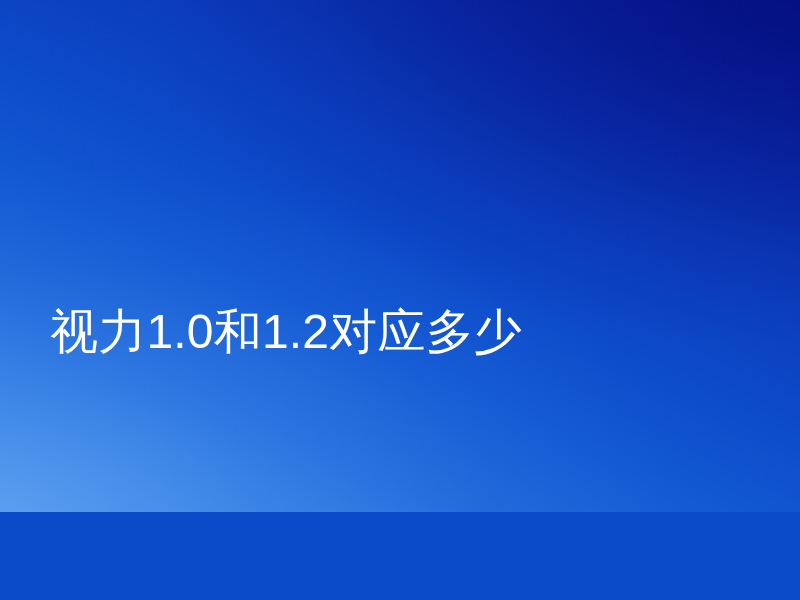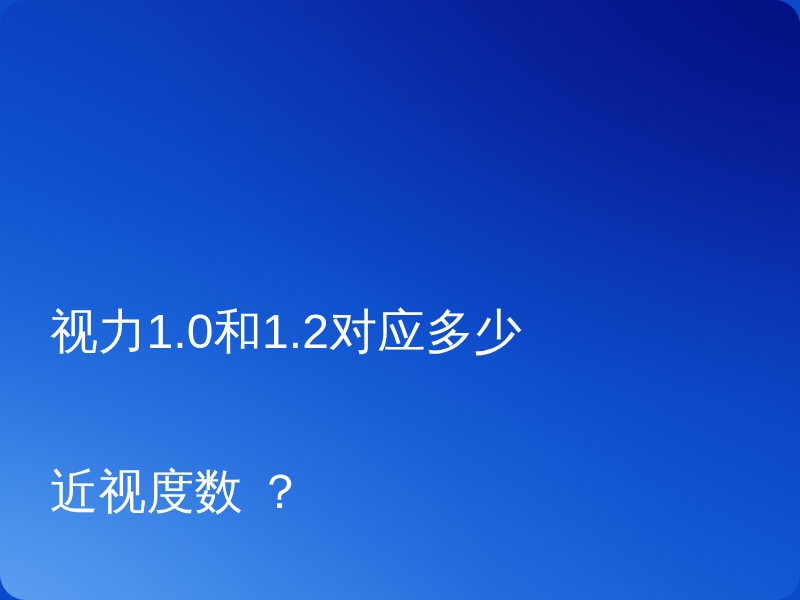--- a/index.html
+++ b/index.html
@@ -13,24 +13,23 @@
     height: 600px;
     overflow: hidden;
     font-family: "Liberation Sans", "DejaVu Sans", sans-serif;
     background: #0b4ac8;
   }
 
   
   .slide {
     position: relative;
     width: 800px;
-    height: 600px;
+    height: 512px;
     overflow: hidden;
     box-sizing: border-box;
-    border-radius: 26px;
   }
 
   
   .slide-bg {
     position: absolute;
     inset: 0;
     background: linear-gradient(
       205deg,
       #071791 0%,
       #0a2aa6 16%,
@@ -99,16 +98,15 @@
 <body>
 
 <div class="slide">
 
   <div class="slide-bg"></div>
   <div class="slide-bg-glow"></div>
   <div class="slide-bg-shade"></div>
 
   <h1 class="headline">
     <span class="headline-line">视力1.0和1.2对应多少</span>
-    <span class="headline-line">近视度数 ？</span>
   </h1>
 
 </div>
 
 </body></html>

